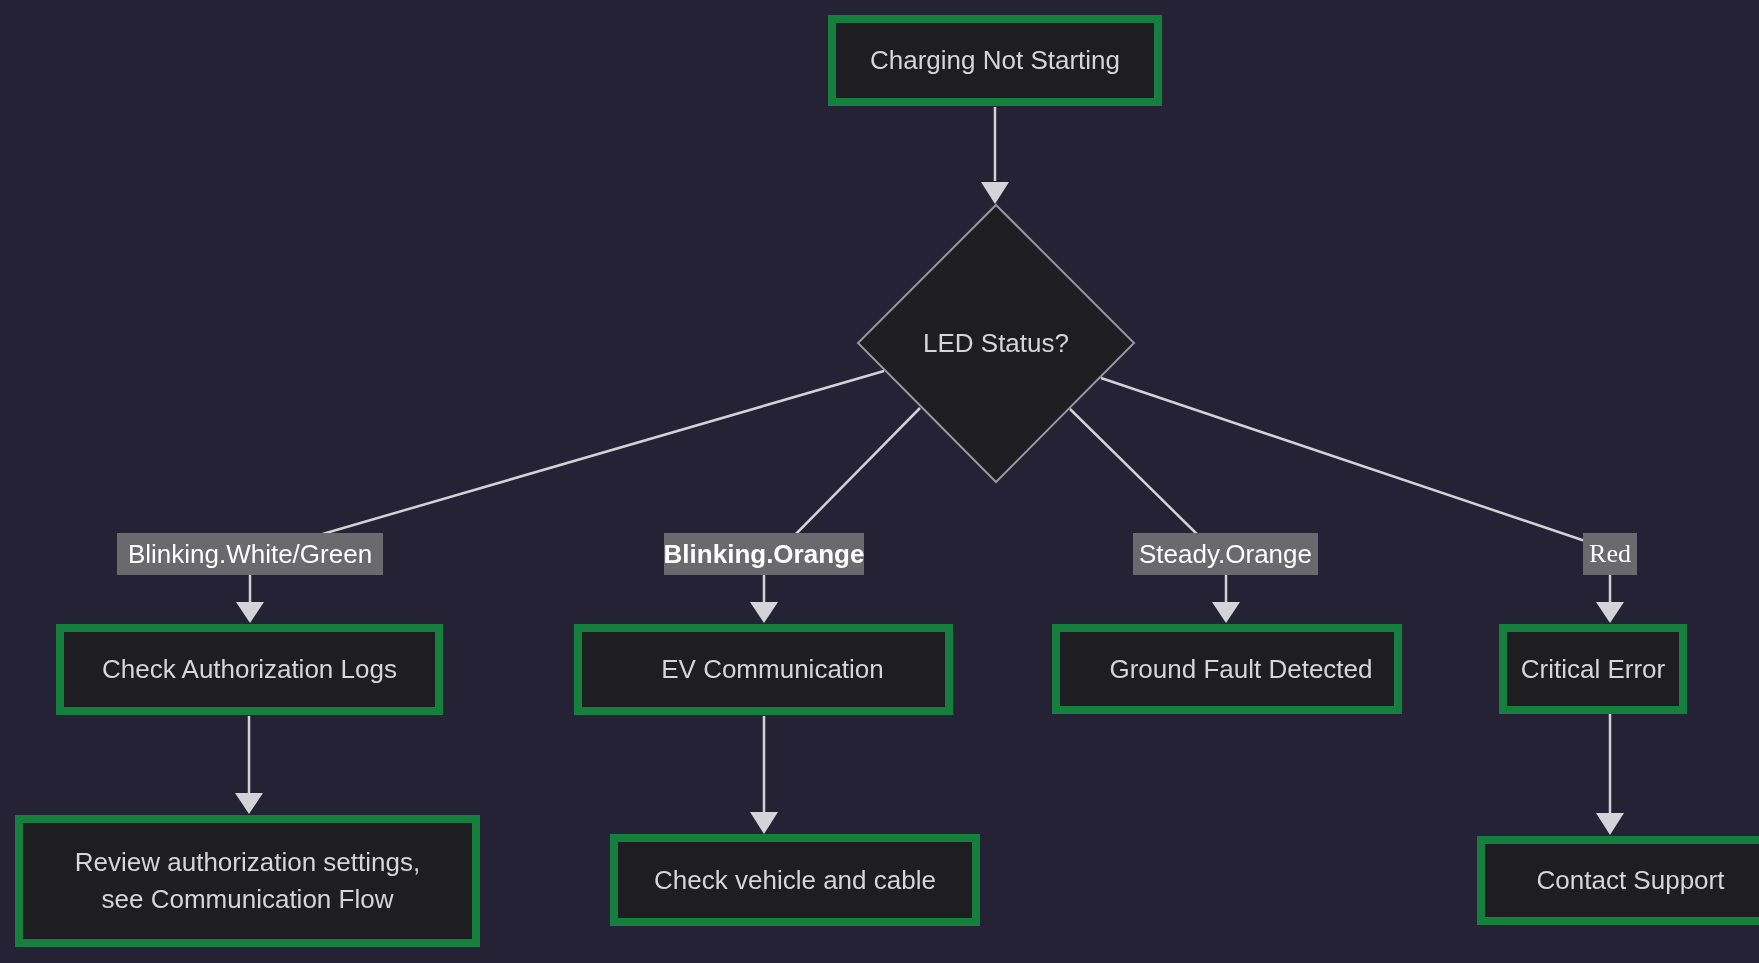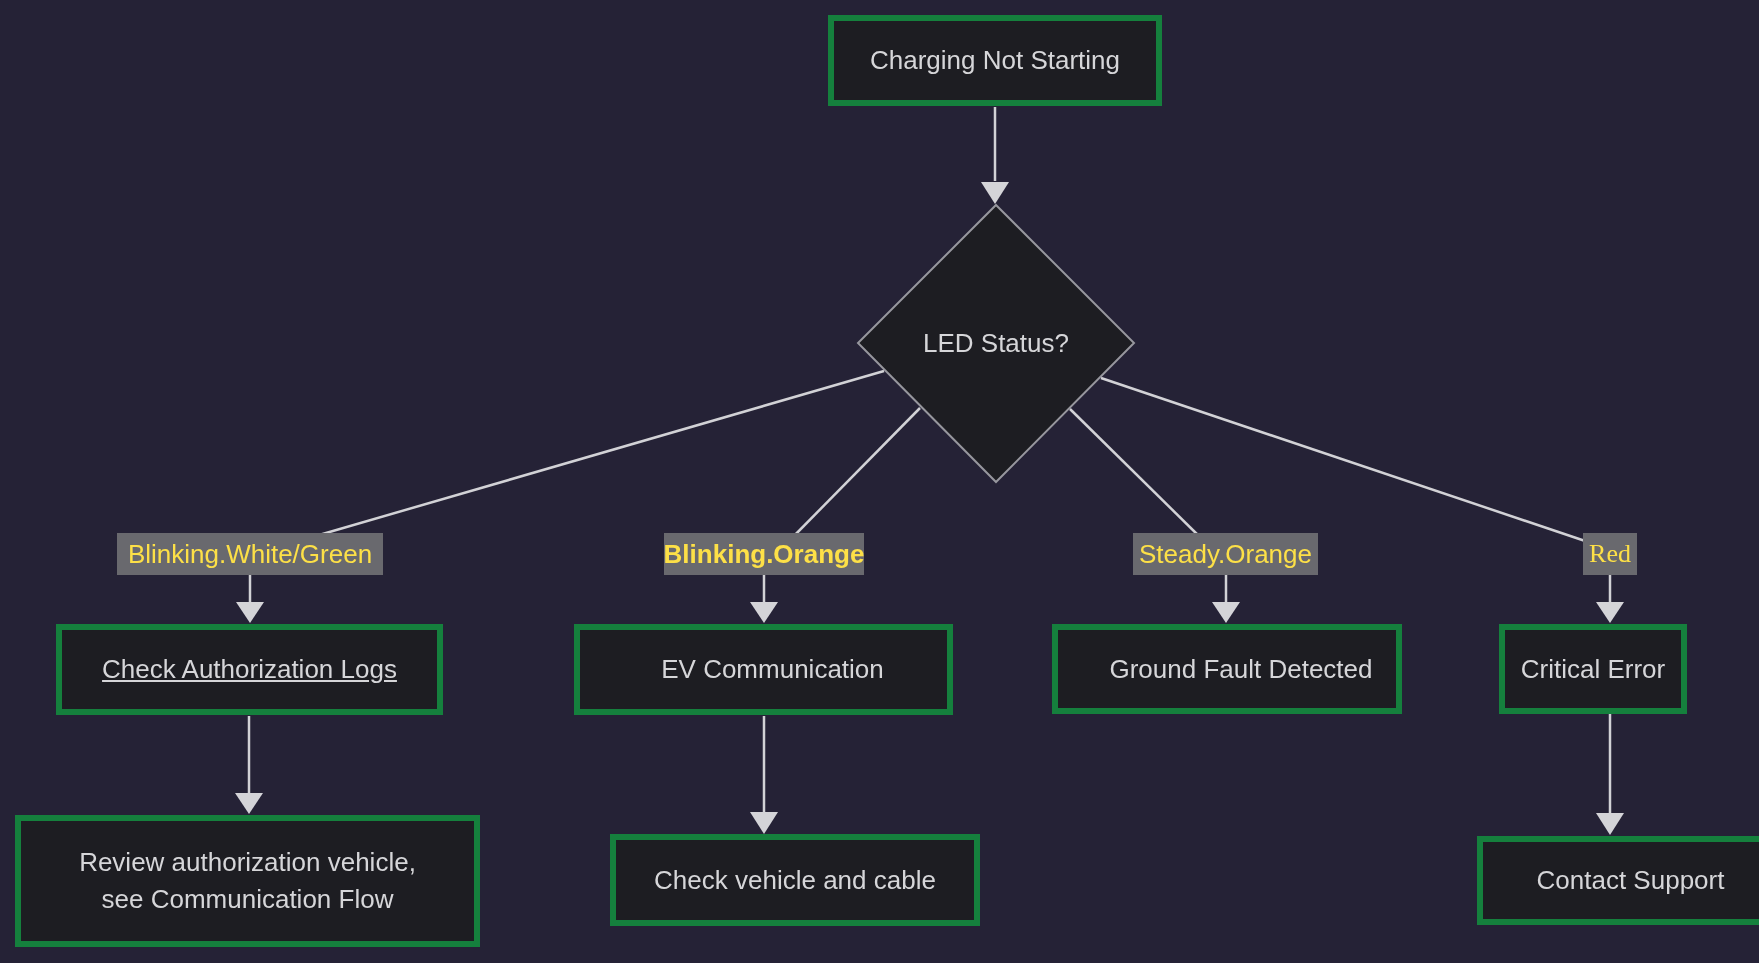--- a/index.html
+++ b/index.html
@@ -29,21 +29,21 @@
     stroke: none;
   }
   .diamond-shape {
     fill: #1d1d22;
     stroke: #97979e;
     stroke-width: 2;
   }
   .node {
     position: absolute;
     background: #1d1d22;
-    border: 6px solid #15803d;
+    border: 8px solid #15803d;
     color: #d6d6d9;
     font-size: 26px;
     display: flex;
     align-items: center;
     justify-content: center;
     text-align: center;
     box-sizing: border-box;
   }
   .node.multiline {
     flex-direction: column;
@@ -55,21 +55,21 @@
     font-size: 26px;
     display: flex;
     align-items: center;
     justify-content: center;
     text-align: center;
     background: transparent;
   }
   .edge-label {
     position: absolute;
     background: #69696e;
-    color: #fde047;
+    color: #ffffff;
     font-size: 26px;
     display: flex;
     align-items: center;
     justify-content: center;
     text-align: center;
     box-sizing: border-box;
   }
 </style>
 </head>
 <body>
@@ -124,35 +124,35 @@
   <div class="edge-label" style="left:664px; top:533px; width:200px; height:42px;font-weight:bold;">
     <span>Blinking.Orange</span>
   </div>
   <div class="edge-label" style="left:1133px; top:533px; width:185px; height:42px;">
     <span>Steady.Orange</span>
   </div>
   <div class="edge-label" style="left:1583px; top:533px; width:54px; height:42px;font-family:Liberation Serif, serif;">
     <span>Red</span>
   </div>
 
-  <div class="node" style="left:56px; top:624px; width:387px; height:91px;text-decoration:underline;">
+  <div class="node" style="left:56px; top:624px; width:387px; height:91px;">
     <span>Check Authorization Logs</span>
   </div>
   <div class="node" style="left:574px; top:624px; width:379px; height:91px;padding-left:18px;">
     <span>EV Communication</span>
   </div>
   <div class="node" style="left:1052px; top:624px; width:350px; height:90px;padding-left:28px;">
     <span>Ground Fault Detected</span>
   </div>
   <div class="node" style="left:1499px; top:624px; width:188px; height:90px;">
     <span>Critical Error</span>
   </div>
 
   <div class="node multiline" style="left:15px; top:815px; width:465px; height:132px;">
-    <span>Review authorization vehicle,</span>
+    <span>Review authorization settings,</span>
     <span>see Communication Flow</span>
   </div>
   <div class="node" style="left:578px; top:834px; width:370px; height:92px;margin-left:32px;">
     <span>Check vehicle and cable</span>
   </div>
   <div class="node" style="left:1477px; top:836px; width:307px; height:89px;">
     <span>Contact Support</span>
   </div>
 
 </div>

